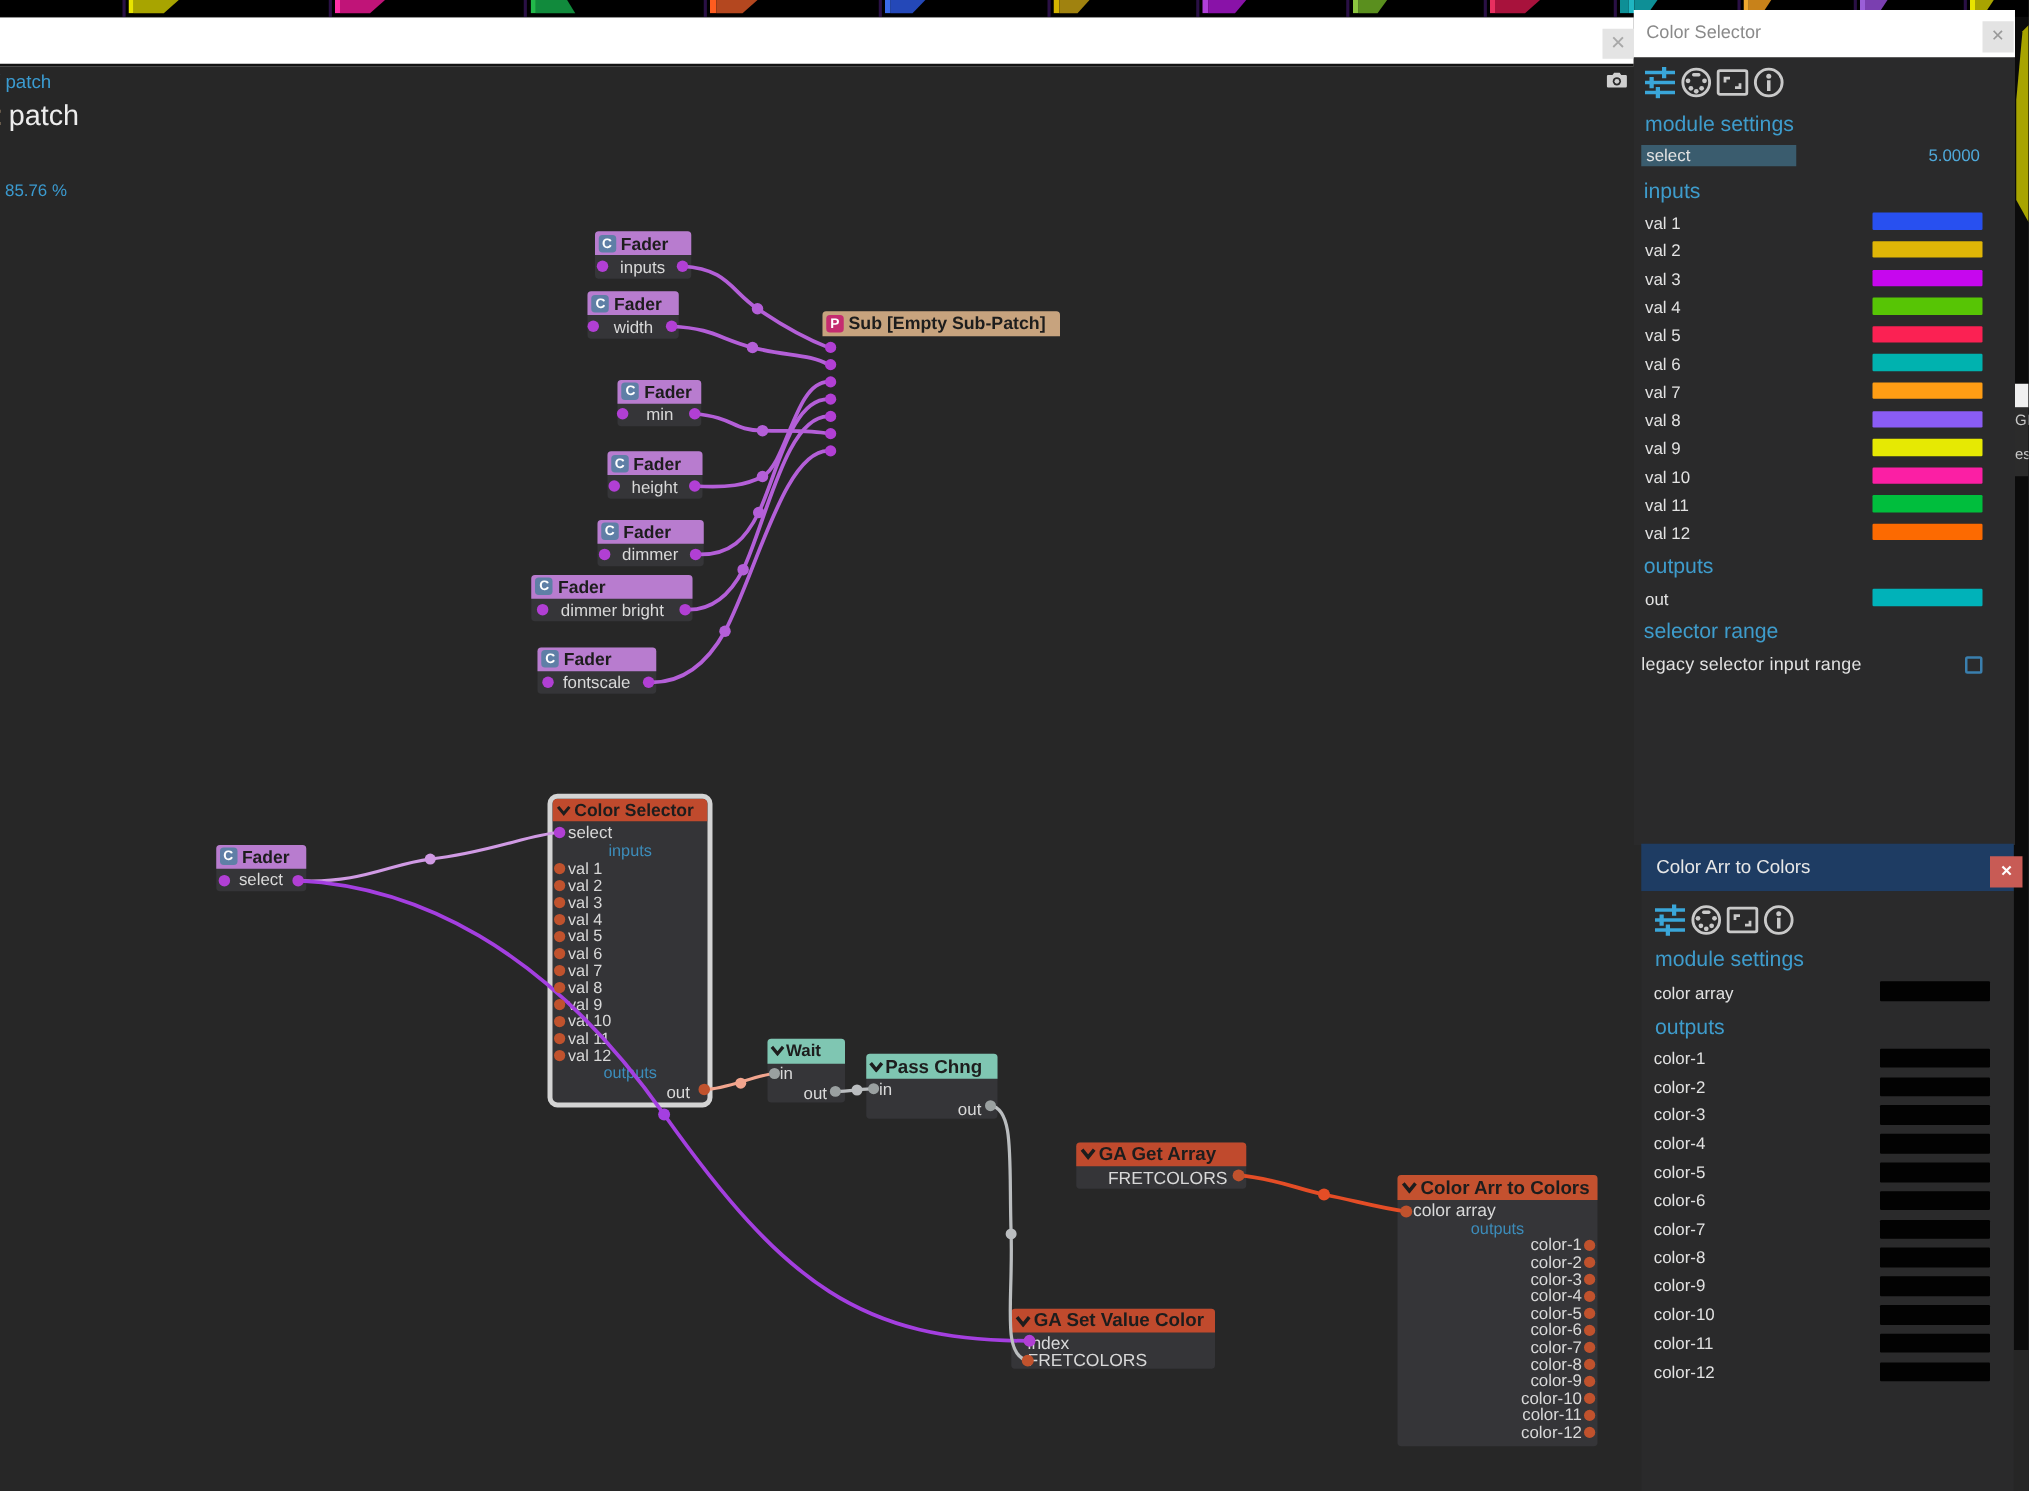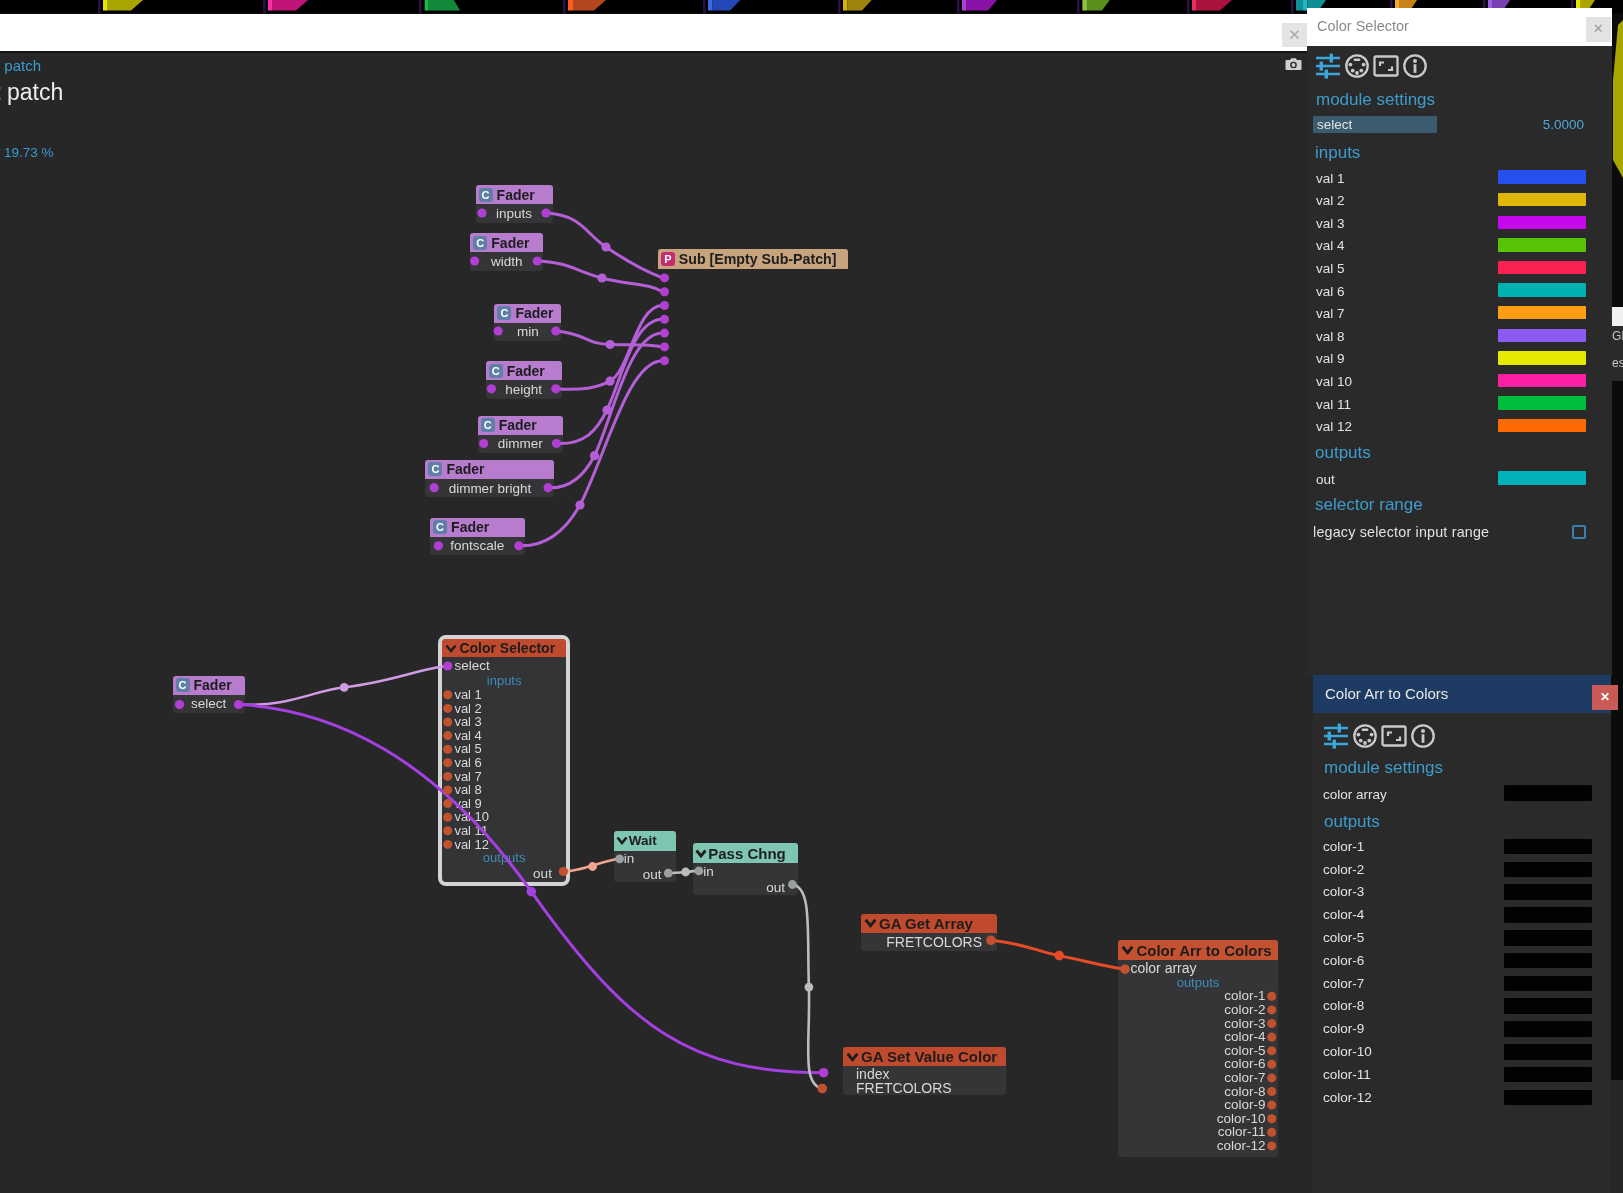--- a/index.html
+++ b/index.html
@@ -98,21 +98,21 @@
     </defs>
   </svg>
 
   <div class="abs" style="left:0;top:13.5px;width:1307px;height:37px;background:#ffffff;border-bottom:2px solid #141414;z-index:210"></div>
 
   <div class="abs" style="left:1282px;top:23px;width:25px;height:24px;background:#e4e4e4;z-index:220;color:#a8a8a8;font-size:15px;text-align:center;line-height:24px;font-family:'Liberation Sans',sans-serif;">✕</div>
 
   <div class="abs" style="left:-4px;top:56.5px;color:#3b9bd0;font-size:15px;z-index:5;">/ patch</div>
   <div class="abs" style="left:-4px;top:79px;color:#cfae88;font-size:23px;z-index:5;">:</div>
   <div class="abs" style="left:7px;top:79px;color:#ededed;font-size:23px;z-index:5;">patch</div>
-  <div class="abs" style="left:4px;top:144.5px;color:#3b9bd0;font-size:13.5px;z-index:5;">19.73 %</div>
+  <div class="abs" style="left:4px;top:144.5px;color:#3b9bd0;font-size:13.5px;z-index:5;">85.76 %</div>
 
   <svg class="abs" style="left:1285px;top:56.5px;z-index:60" width="17" height="14" viewBox="0 0 17 14">
     <path d="M1.5 3 h3.5 l1.3-1.8 h4.4 l1.3 1.8 h3.5 a1 1 0 0 1 1 1 v8 a1 1 0 0 1 -1 1 h-14 a1 1 0 0 1 -1-1 v-8 a1 1 0 0 1 1-1 z" fill="#cfcfcf"></path>
     <circle cx="8.5" cy="8" r="3.3" fill="#2a2a2a"></circle>
       <circle cx="8.5" cy="8" r="1.9" fill="#cfcfcf"></circle>
   </svg>
 
   <div class="node" style="left:475.6px;top:185px;width:77px">
     <div class="nhead" style="background:#b87ccf;height:19px"><span class="badge" style="background:#5f7fa6">C</span>Fader</div>
     <div style="height:18.5px;display:flex;align-items:center;justify-content:center">
@@ -207,21 +207,21 @@
 
   <div class="node" style="left:861px;top:914px;width:136px">
     <div class="nhead" style="background:#c04a2d;height:18.6px;padding-left:3px;font-size:15px"><svg width="13" height="10" viewBox="0 0 12 9" style="margin-right:2px">
           <polyline points="1.5,1.5 6,7 10.5,1.5" stroke="#1d1d1d" stroke-width="2.6" fill="none"></polyline>
         </svg>GA Get Array</div>
     <div style="height:18.8px;display:flex;align-items:center;justify-content:flex-end;padding-right:15px">
         <span class="rowlbl" style="font-size:14px">FRETCOLORS</span>
       </div>
   </div>
 
-  <div class="node" style="left:843px;top:1047.2px;width:163px">
+  <div class="node" style="left:809px;top:1047.2px;width:163px">
     <div class="nhead" style="background:#c04a2d;height:18.8px;padding-left:3px;font-size:15px"><svg width="13" height="10" viewBox="0 0 12 9" style="margin-right:2px">
           <polyline points="1.5,1.5 6,7 10.5,1.5" stroke="#1d1d1d" stroke-width="2.6" fill="none"></polyline>
         </svg>GA Set Value Color</div>
     <div style="height:14.4px;display:flex;align-items:flex-start;padding-left:13px">
         <span class="rowlbl" style="font-size:14px">index</span>
       </div>
     <div style="height:14.4px;display:flex;align-items:center;padding-left:13px">
         <span class="rowlbl" style="font-size:14px">FRETCOLORS</span>
       </div>
   </div>

